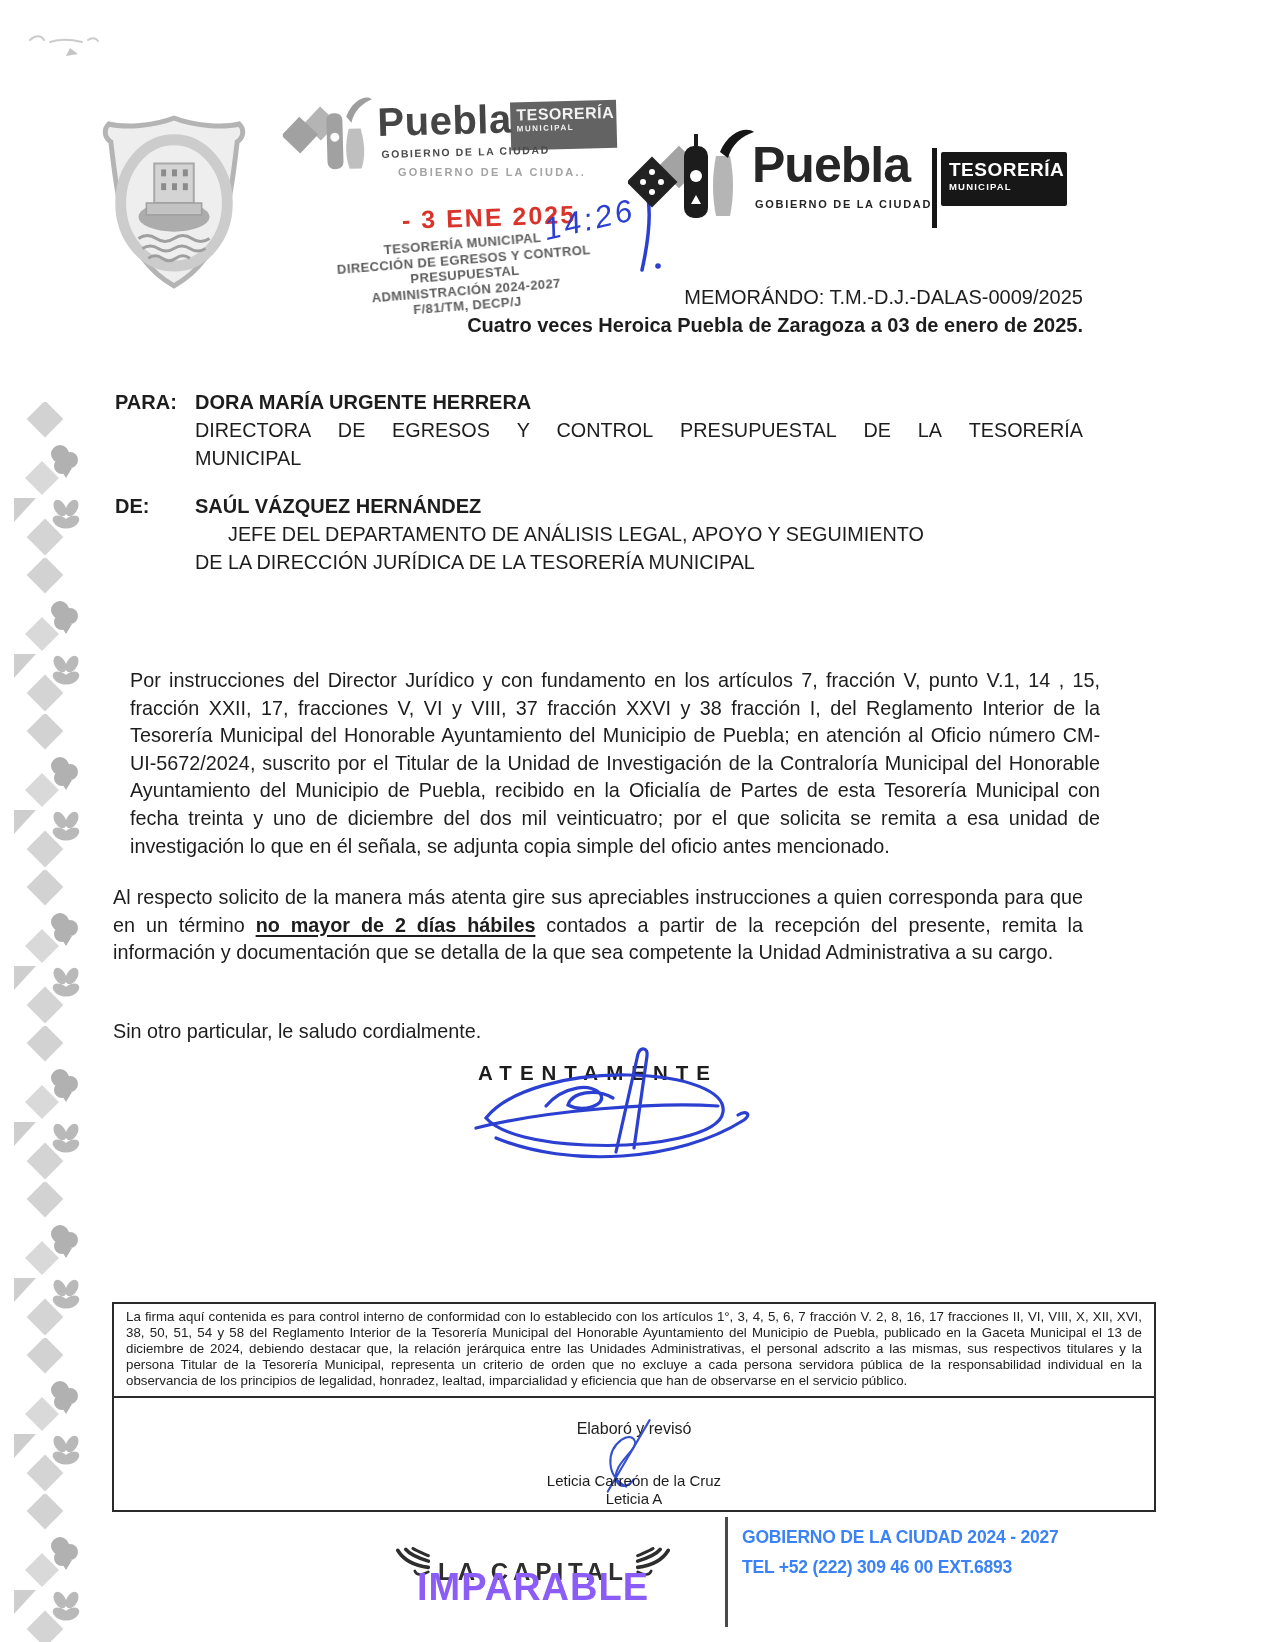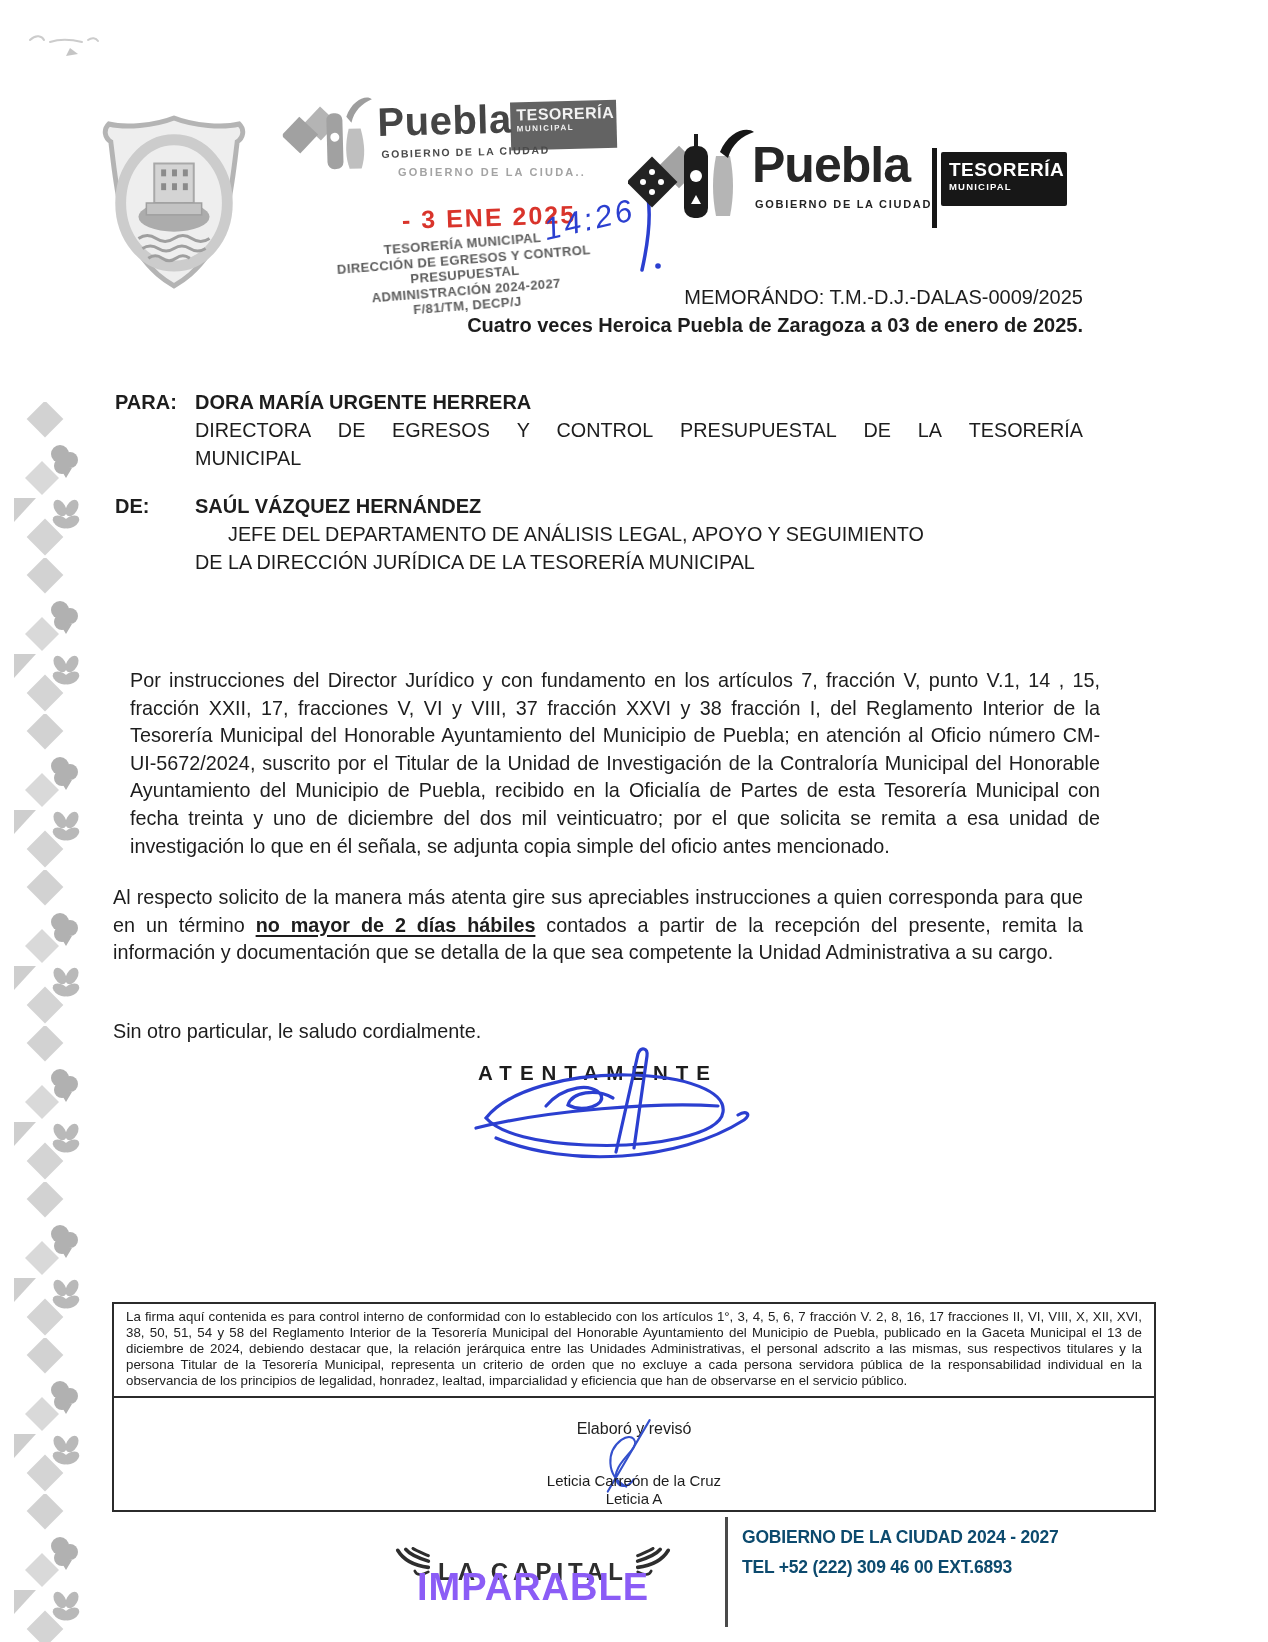--- a/index.html
+++ b/index.html
@@ -62,21 +62,21 @@
   .sign-cell{position:relative;height:112px;text-align:center;}
   .prepared-label{padding-top:22px;font-size:16px;}
   .sign-small{position:absolute;left:50%;top:16px;transform:translateX(-58%);}
   .prepared-name{position:absolute;left:0;right:0;bottom:21px;font-size:15px;}
   .prepared-role{position:absolute;left:0;right:0;bottom:3px;font-size:15px;}
   
   .slogan-row{left:378px;top:1538px;width:310px;display:flex;align-items:center;justify-content:center;gap:7px;}
   .slogan1{font-size:24px;font-weight:800;letter-spacing:5px;color:#2e2e2e;white-space:nowrap;margin-top:20px;}
   .slogan2{left:378px;top:1566px;width:310px;text-align:center;font-size:38px;font-weight:800;letter-spacing:1px;color:#8b5cf6;}
   .foot-divider{left:725px;top:1517px;width:3px;height:110px;background:#4a4a4a;}
-  .contact{left:742px;top:1522px;font-size:17.5px;font-weight:700;color:#0c4a6e;line-height:30px;letter-spacing:-.2px;}
+  .contact{left:742px;top:1522px;font-size:17.5px;font-weight:700;color:#3b82f6;line-height:30px;letter-spacing:-.2px;}
   .blue{color:#2b3fd0;}
   .red{color:#d9342b;}
 </style>
 </head>
 <body>
 
 <div class="page">
 
   <svg class="abs" style="left:10px;top:402px;" width="74" height="1240">
     <defs>

